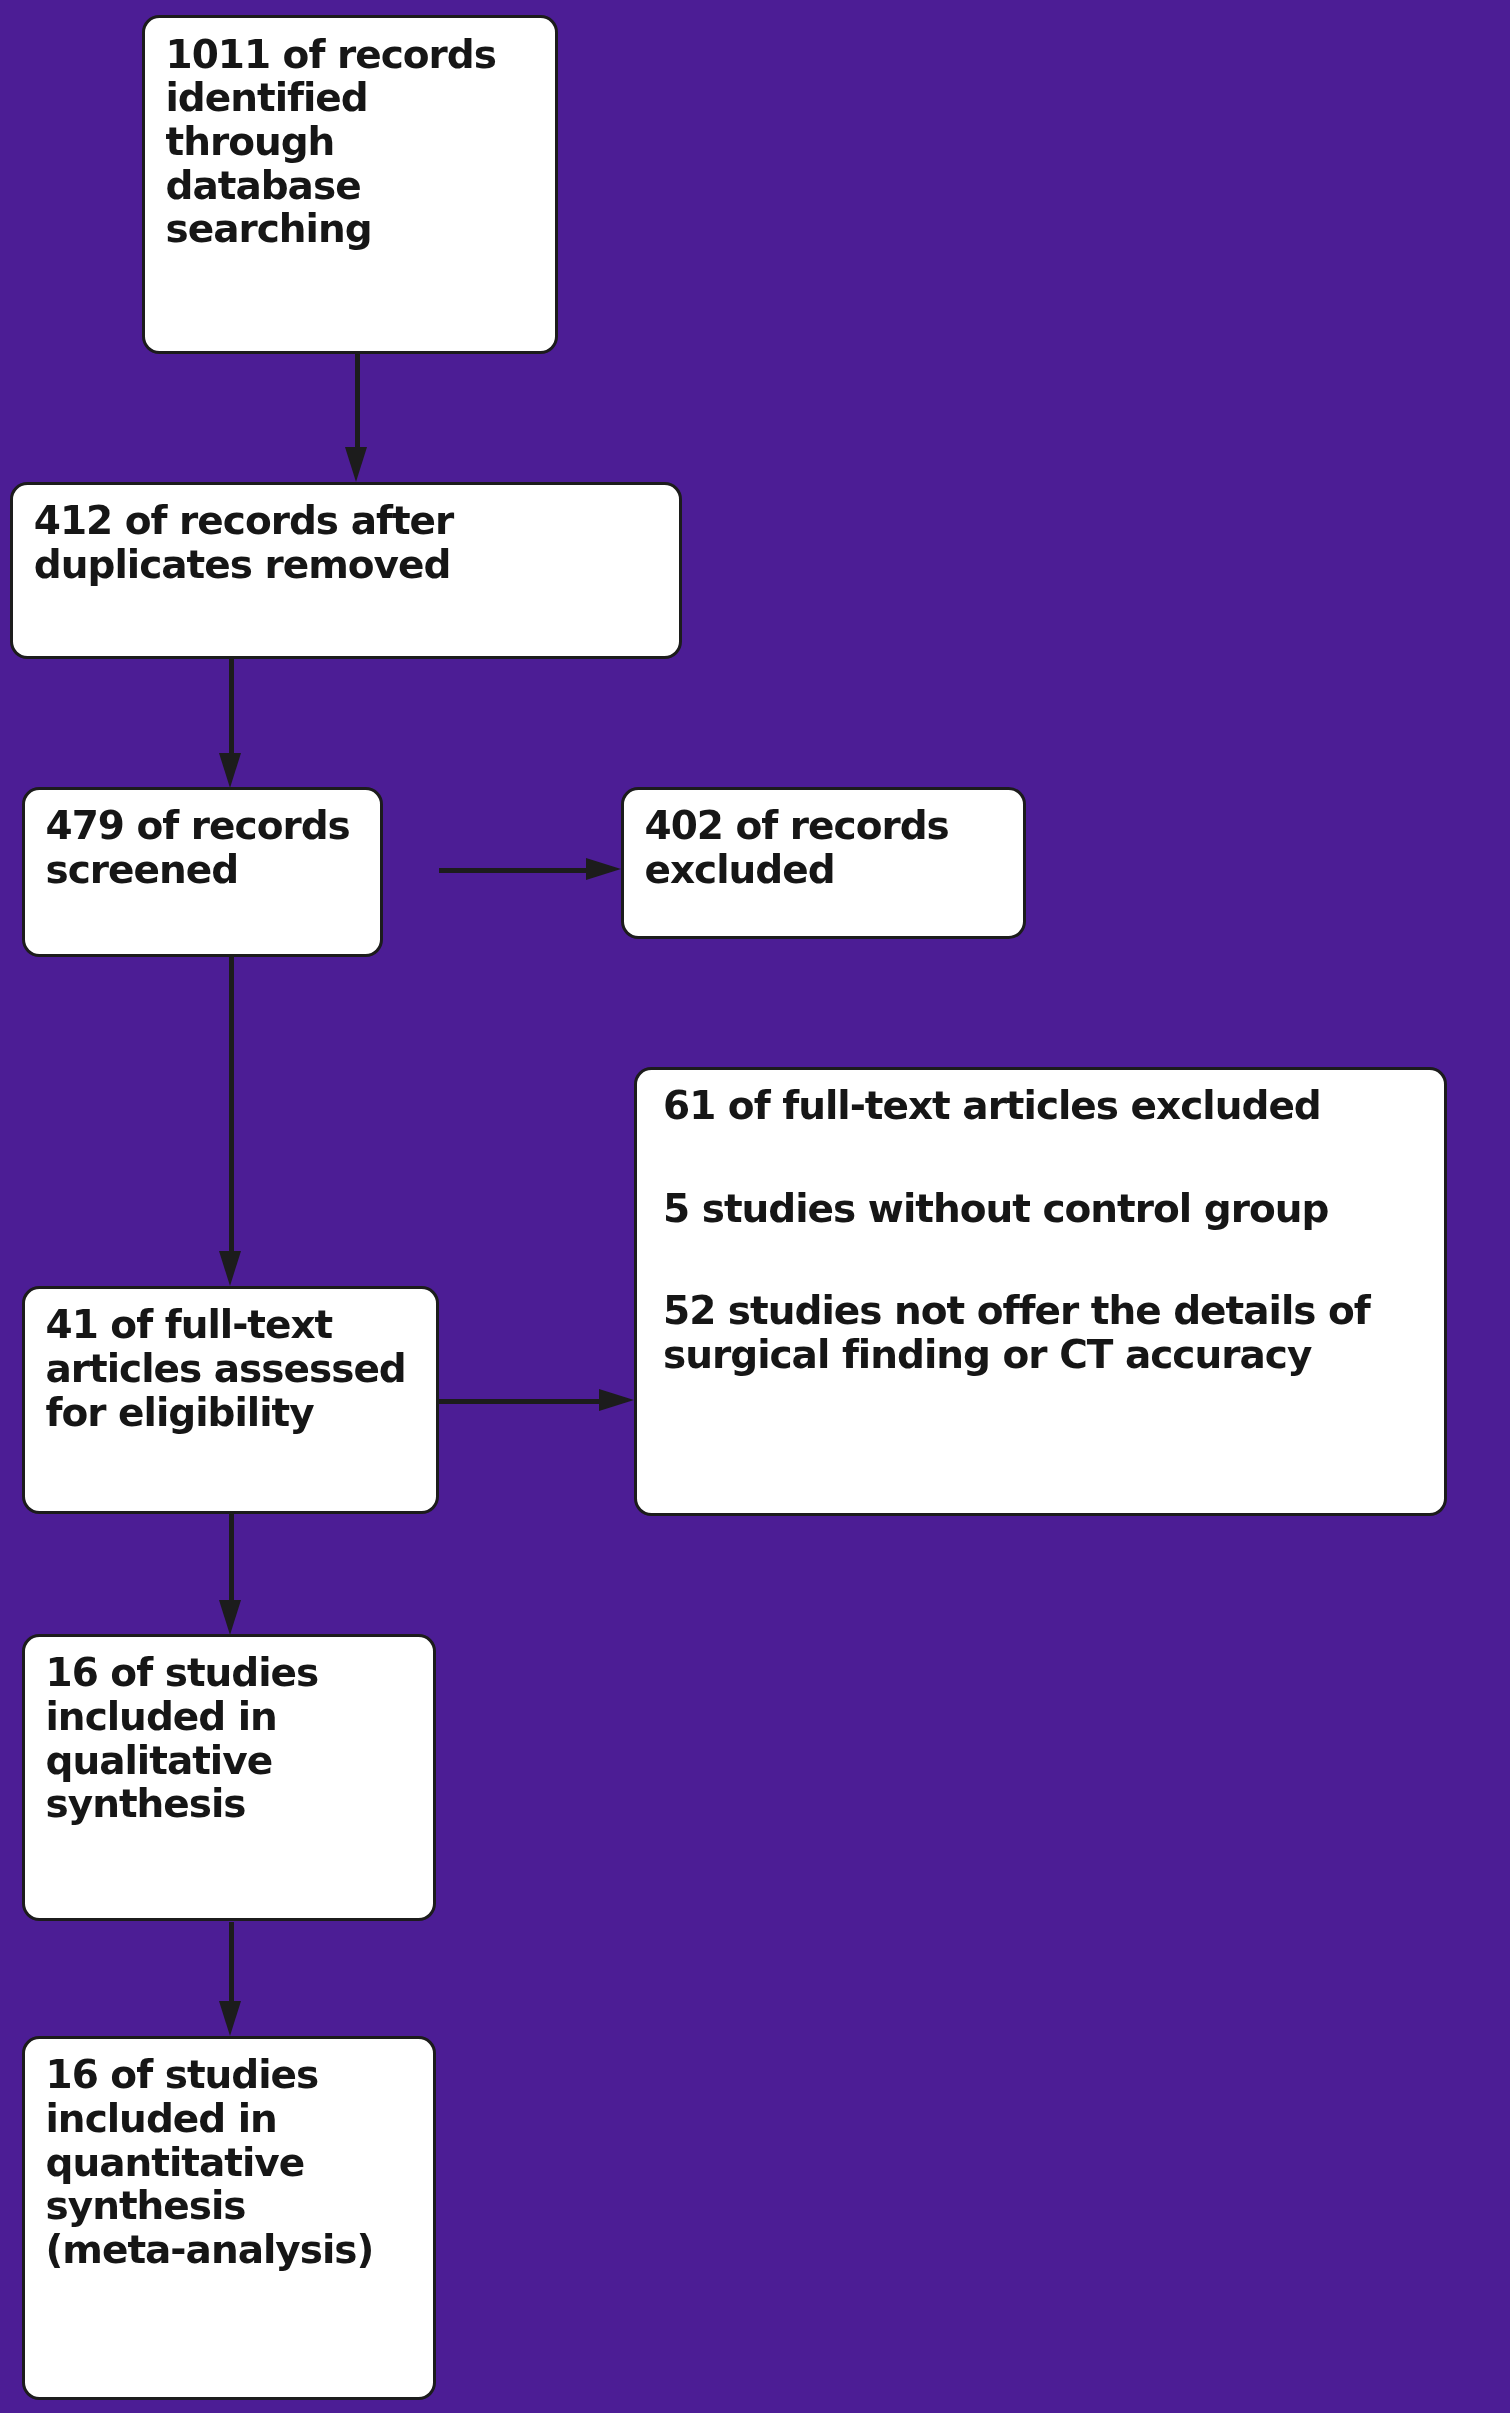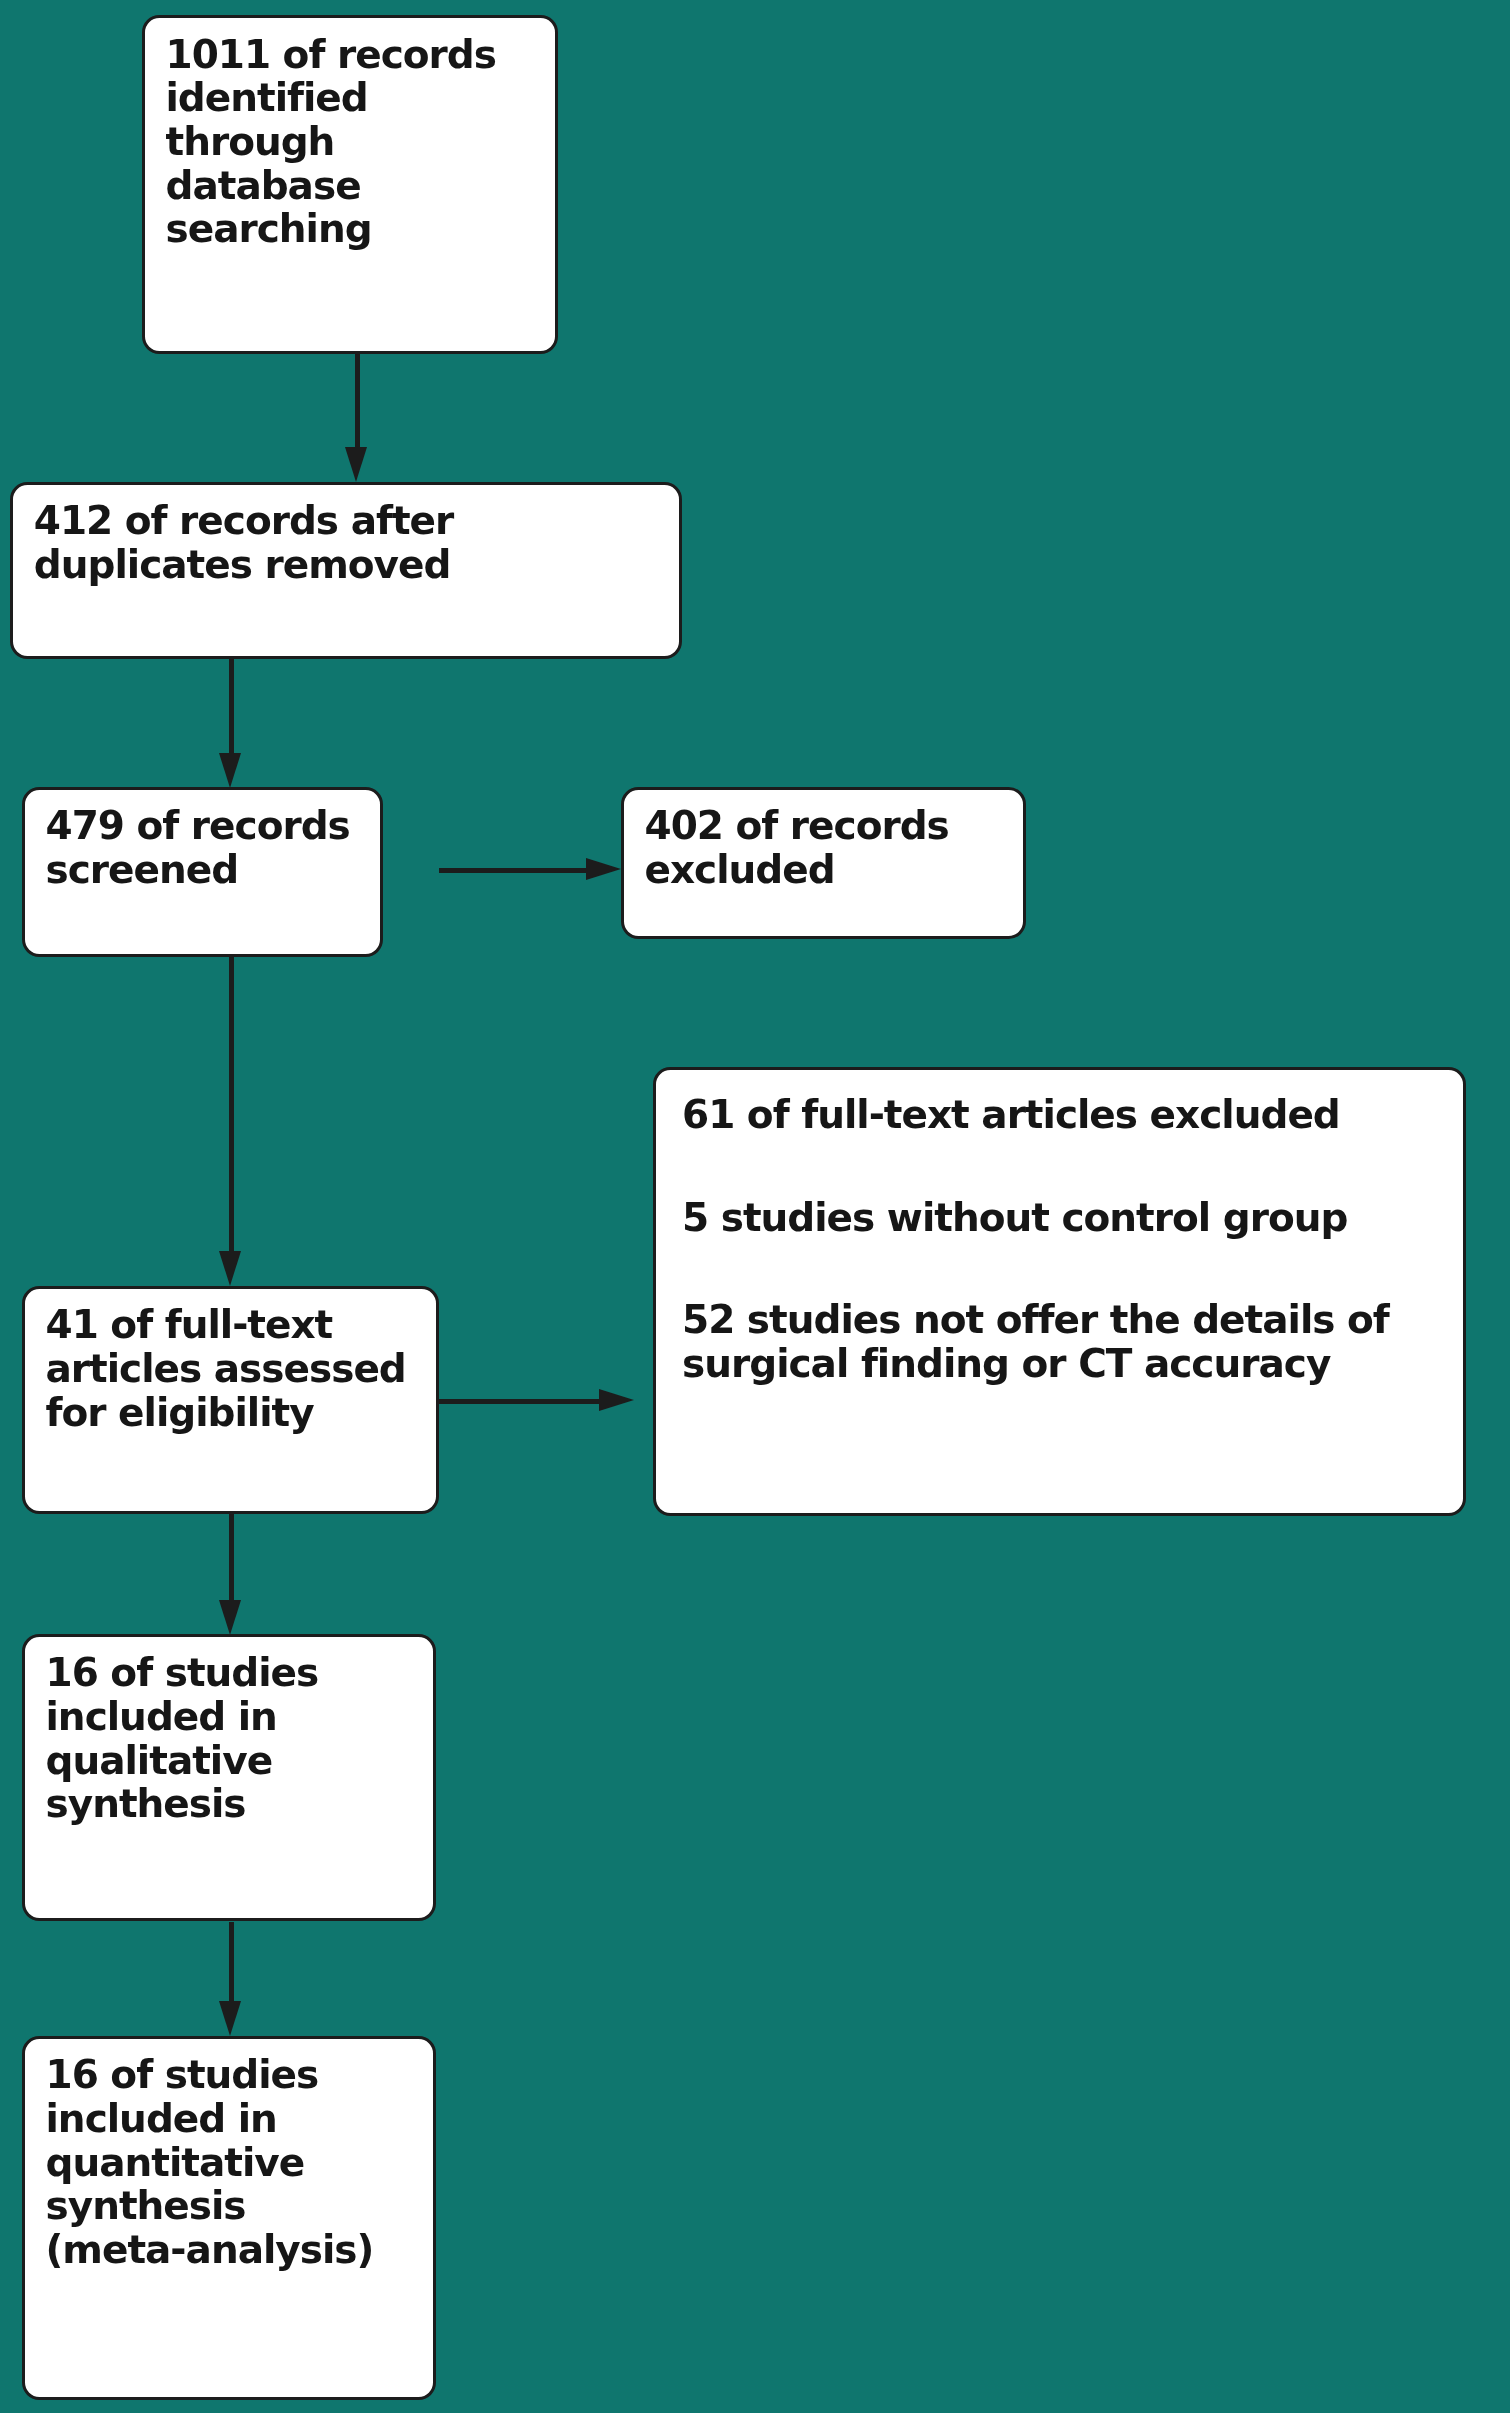--- a/index.html
+++ b/index.html
@@ -4,21 +4,21 @@
 <style>
   html, body {
     margin: 0;
     padding: 0;
     background: #ffffff;
   }
   .canvas {
     position: relative;
     width: 1511px;
     height: 2413px;
-    background: #0f766e;
+    background: #4c1d95;
     font-family: "DejaVu Sans", "Liberation Sans", sans-serif;
     color: #161616;
   }
   .fbox {
     position: absolute;
     box-sizing: border-box;
     background: #ffffff;
     border: 3.6px solid #1c1c1c;
     border-radius: 17.4px;
     padding: 14.4px 20.5px;
@@ -30,21 +30,21 @@
     line-height: 1.12;
     letter-spacing: -1px;
     color: #161616;
   }
   
   #box-identified   { left: 142px;  top: 15.4px;   width: 416px;  height: 339px; }
   #box-duplicates   { left: 10.3px;   top: 482px;  width: 672px; height: 177px; }
   #box-screened     { left: 22px;   top: 787px; width: 361px;  height: 170px; }
   #box-excluded402  { left: 621px; top: 787px; width: 405px;  height: 152px; }
   #box-fulltext     { left: 22px;   top: 1286px; width: 417px;  height: 228px; padding-right: 12.3px; }
-  #box-excluded61   { left: 653px; top: 1067px; width: 813px; height: 449px; padding: 23px 26px; }
+  #box-excluded61   { left: 634px; top: 1067px; width: 813px; height: 449px; padding: 14px 26px; }
   #box-qualitative  { left: 22px;   top: 1634px; width: 414px;  height: 287px; }
   #box-quantitative { left: 22px;   top: 2036px; width: 414px;  height: 364px; }
 
   .excl-item { margin: 0 0 59px 0; }
   .excl-item:last-child { margin-bottom: 0; }
 
   
   .vline, .hline {
     position: absolute;
     background: #1c1c1c;

